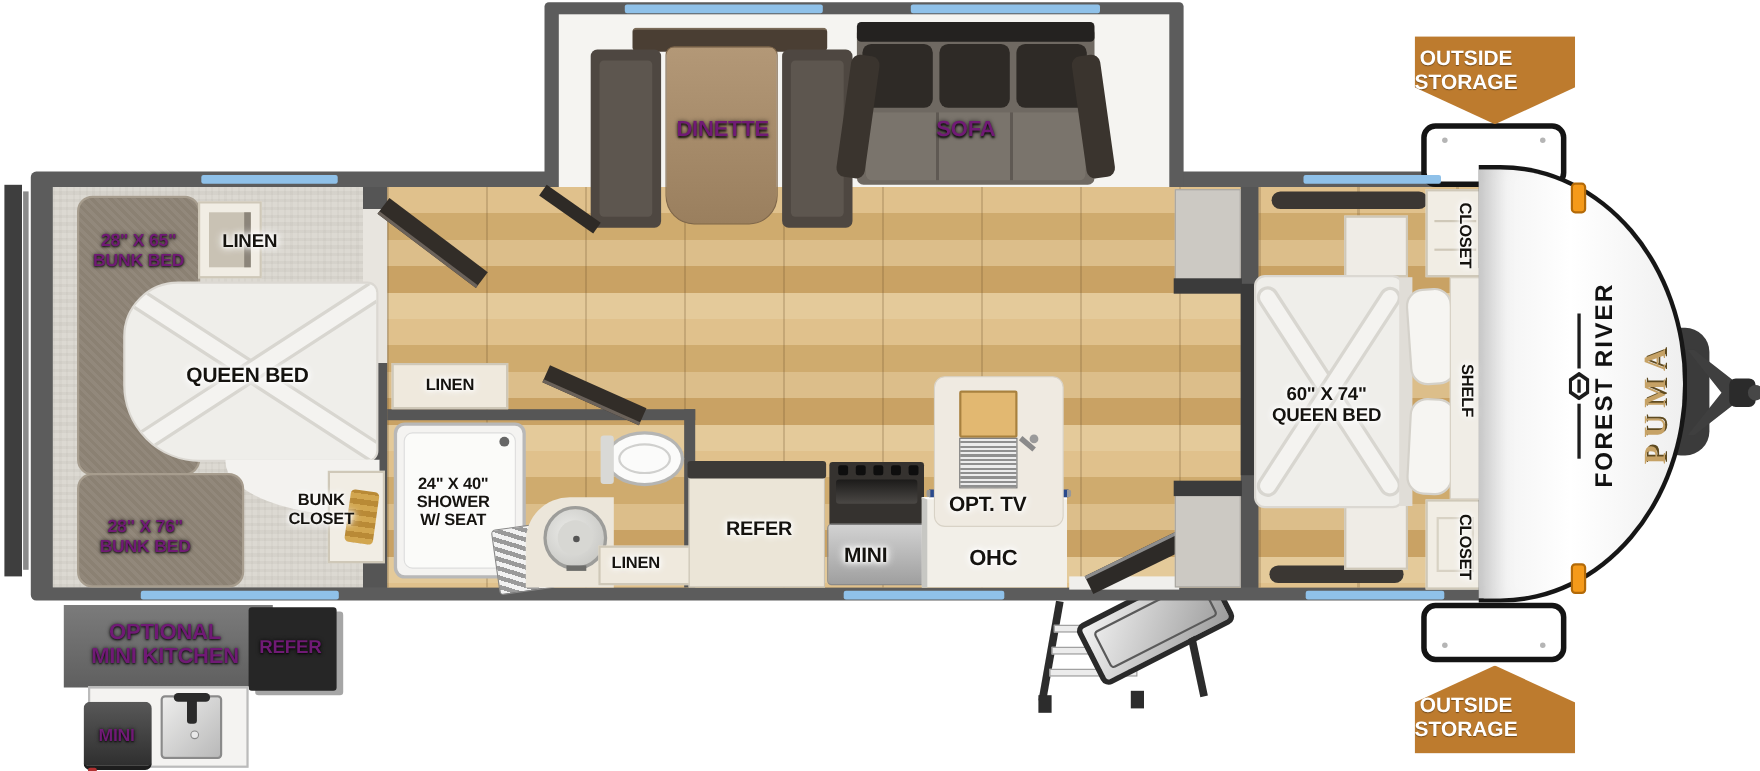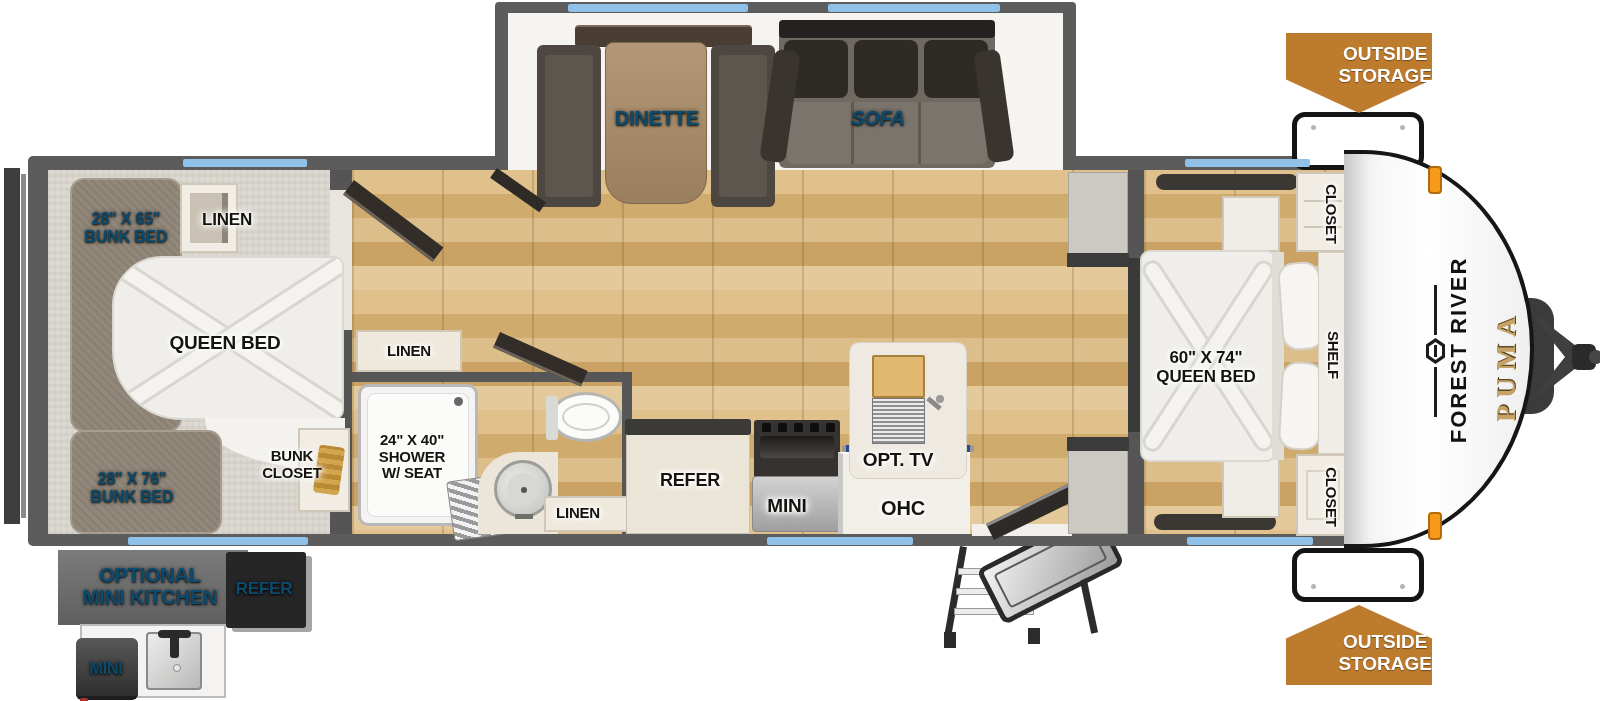--- a/index.html
+++ b/index.html
@@ -19,25 +19,25 @@
   .cab{background:#f1ede4;border:2px solid #cfc8b8;box-sizing:border-box;}
   .wall{background:#5c5c5c;}
   
   .quilt{overflow:hidden;background:#efeeea;border:2px solid #dbd8d2;box-sizing:border-box;}
   .qx{position:absolute;left:-25%;width:150%;height:20px;top:50%;background:#f4f3f0;
       border:3px solid #d8d6d0;border-radius:14px;box-sizing:border-box;}
   
   .lbl{position:absolute;font-weight:bold;white-space:pre-line;text-align:center;line-height:1.1;
        transform:translate(-50%,-50%);z-index:60;letter-spacing:-0.2px;}
   .dk{color:#15130f;text-shadow:0 0 3px #fff,0 0 5px #fff,0 0 8px #fff,0 0 10px #fff;}
-  .lt{color:#0c4a6e;text-shadow:0 1px 2px rgba(0,0,0,.85),0 0 4px rgba(0,0,0,.6);}
+  .lt{color:#701a75;text-shadow:0 1px 2px rgba(0,0,0,.85),0 0 4px rgba(0,0,0,.6);}
   .v90{transform:translate(-50%,-50%) rotate(90deg);}
   .vn90{transform:translate(-50%,-50%) rotate(-90deg);}
   .win{position:absolute;background:#8fc1e9;border-radius:2px;z-index:30;}
-  .badge{position:absolute;background:#bd7b2e;display:flex;align-items:center;justify-content:flex-end;
+  .badge{position:absolute;background:#bd7b2e;display:flex;align-items:center;justify-content:flex-start;
          z-index:5;filter:drop-shadow(0 1px 1px rgba(0,0,0,.25));}
   .badge span{color:#fff;font-weight:bold;font-size:19px;line-height:1.15;text-align:center;white-space:pre-line;
          text-shadow:0 1px 1px rgba(0,0,0,.4);}
   .frame{position:absolute;background:#fff;border:5px solid #141414;border-radius:13px;box-sizing:border-box;z-index:1;}
   .screw{position:absolute;width:5px;height:5px;border-radius:50%;background:#b5b5b5;}
 </style>
 </head>
 <body>
 
 <div id="stage">
@@ -227,21 +227,21 @@
   <div class="abs" style="left:76px;top:638px;width:62px;height:58px;background:linear-gradient(180deg,#585858,#2f2f2f);border-radius:6px;border-bottom:4px solid #1d1d1d;">
     <div class="abs" style="left:4px;bottom:-8px;width:8px;height:6px;background:#b03030;border-radius:2px;"></div>
   </div>
   <div class="abs" style="left:146px;top:632px;width:56px;height:58px;background:linear-gradient(135deg,#ededec,#b9b9b9);border:2px solid #8a8a8a;border-radius:4px;box-sizing:border-box;">
     <div class="abs" style="left:22px;top:-2px;width:9px;height:26px;background:#2a2a2a;border-radius:3px;"></div>
     <div class="abs" style="left:10px;top:-4px;width:33px;height:8px;background:#2a2a2a;border-radius:4px;"></div>
     <div class="abs" style="left:25px;top:30px;width:6px;height:6px;background:#e8e8e8;border:1px solid #888;border-radius:50%;"></div>
   </div>
 
   <div class="lbl lt" style="left:657px;top:118px;font-size:20px;">DINETTE</div>
-  <div class="lbl lt" style="left:878px;top:118px;font-size:20px;font-style:italic;">SOFA</div>
+  <div class="lbl lt" style="left:878px;top:118px;font-size:20px;">SOFA</div>
 
   <div class="lbl lt" style="left:126px;top:228px;font-size:16px;">28" X 65"
 BUNK BED</div>
   <div class="lbl dk" style="left:227px;top:220px;font-size:17px;">LINEN</div>
   <div class="lbl dk" style="left:225px;top:343px;font-size:19px;">QUEEN BED</div>
   <div class="lbl lt" style="left:132px;top:488px;font-size:16px;">28" X 76"
 BUNK BED</div>
   <div class="lbl dk" style="left:292px;top:464px;font-size:15px;">BUNK
 CLOSET</div>
 

